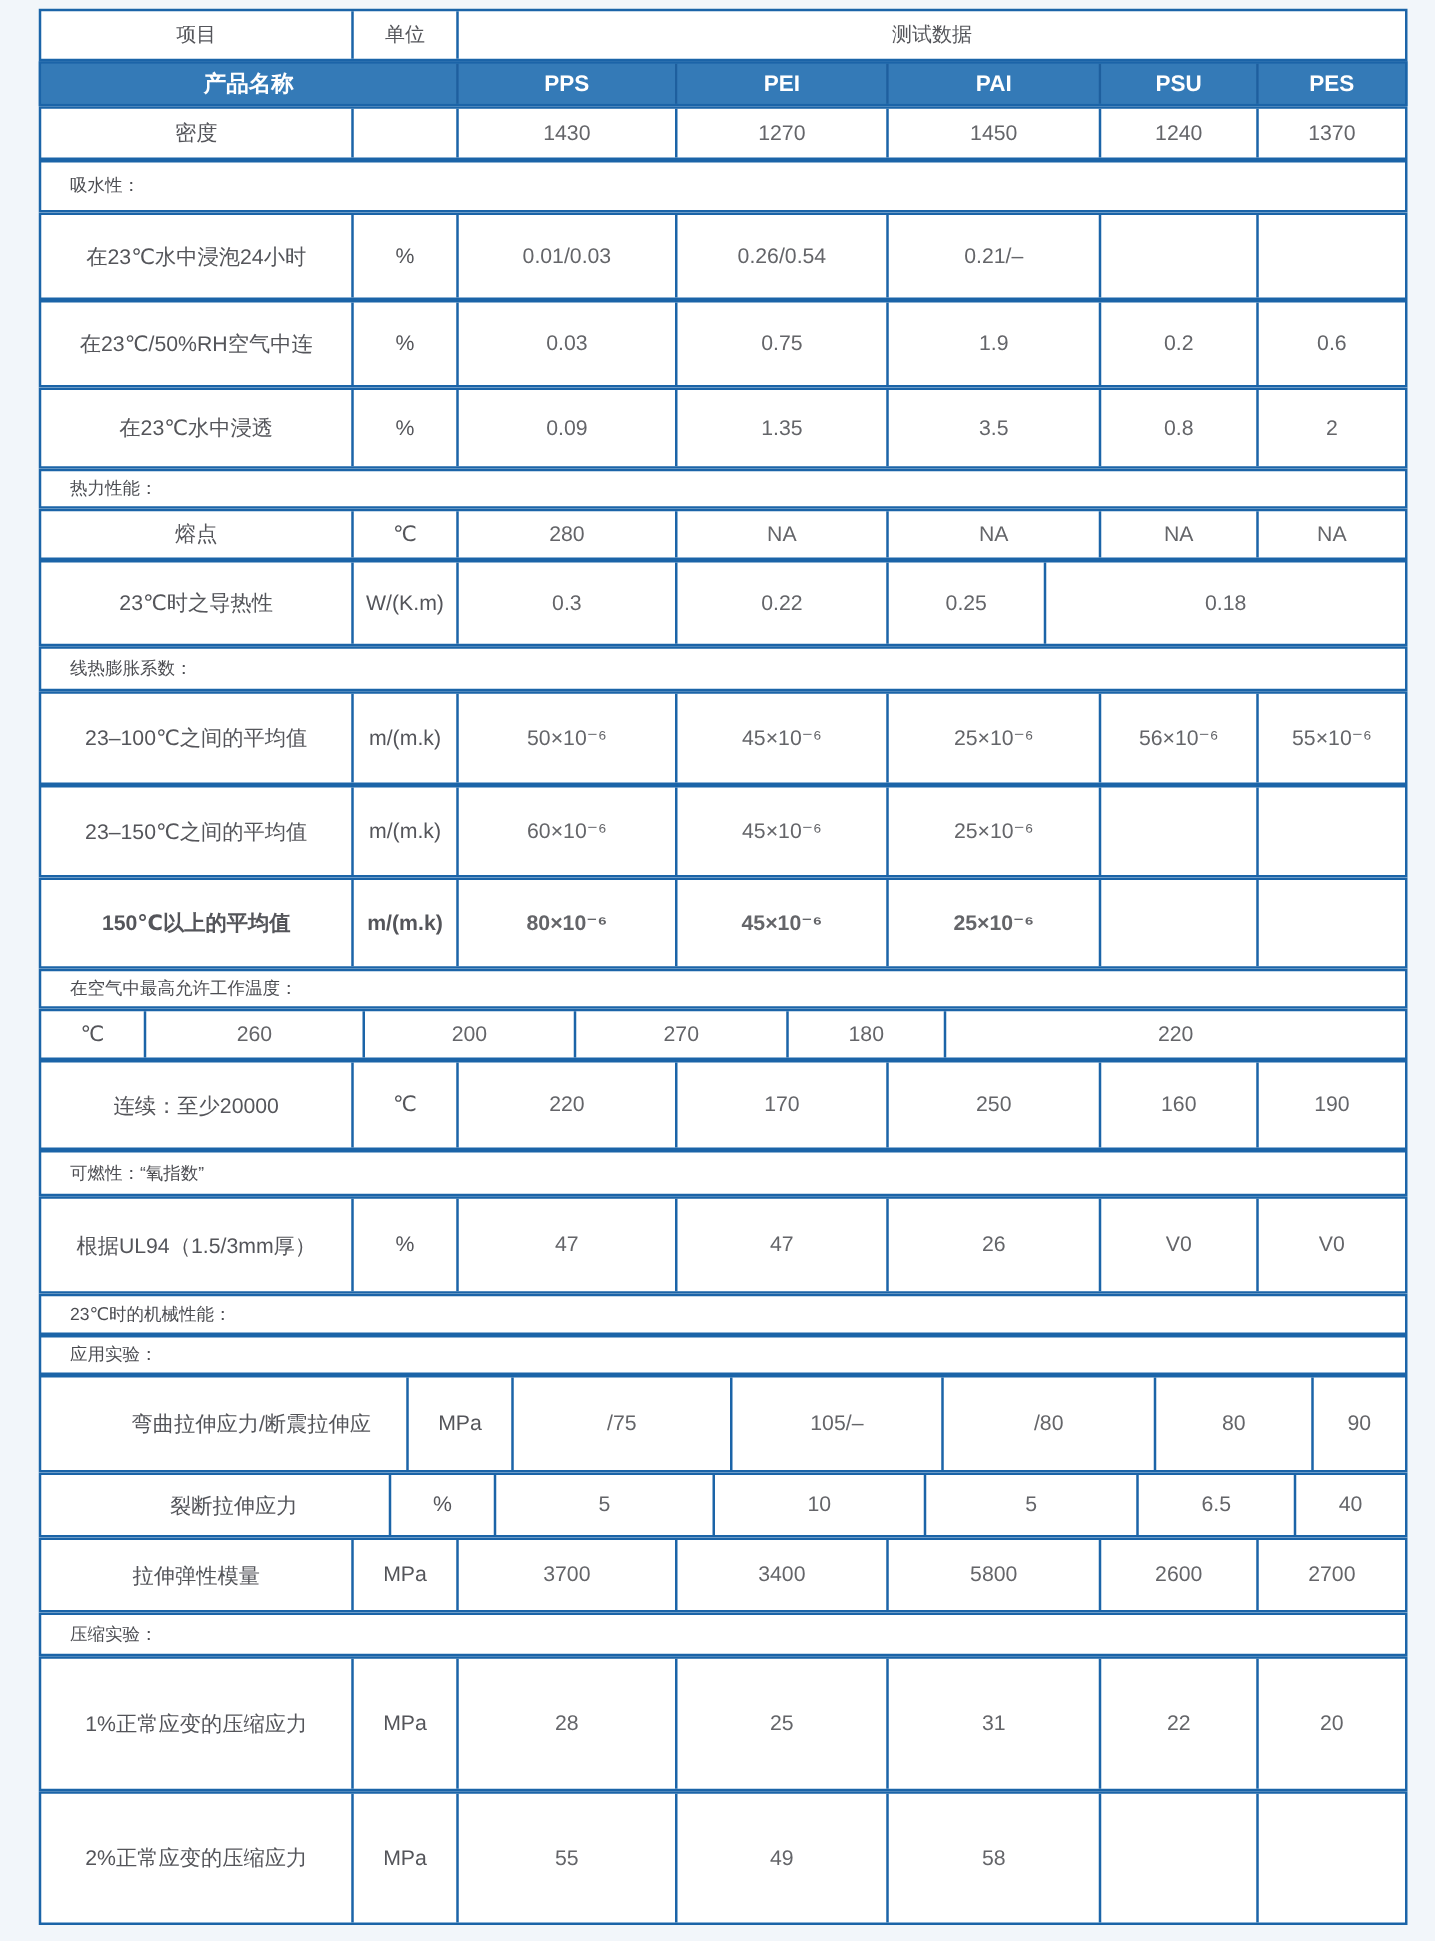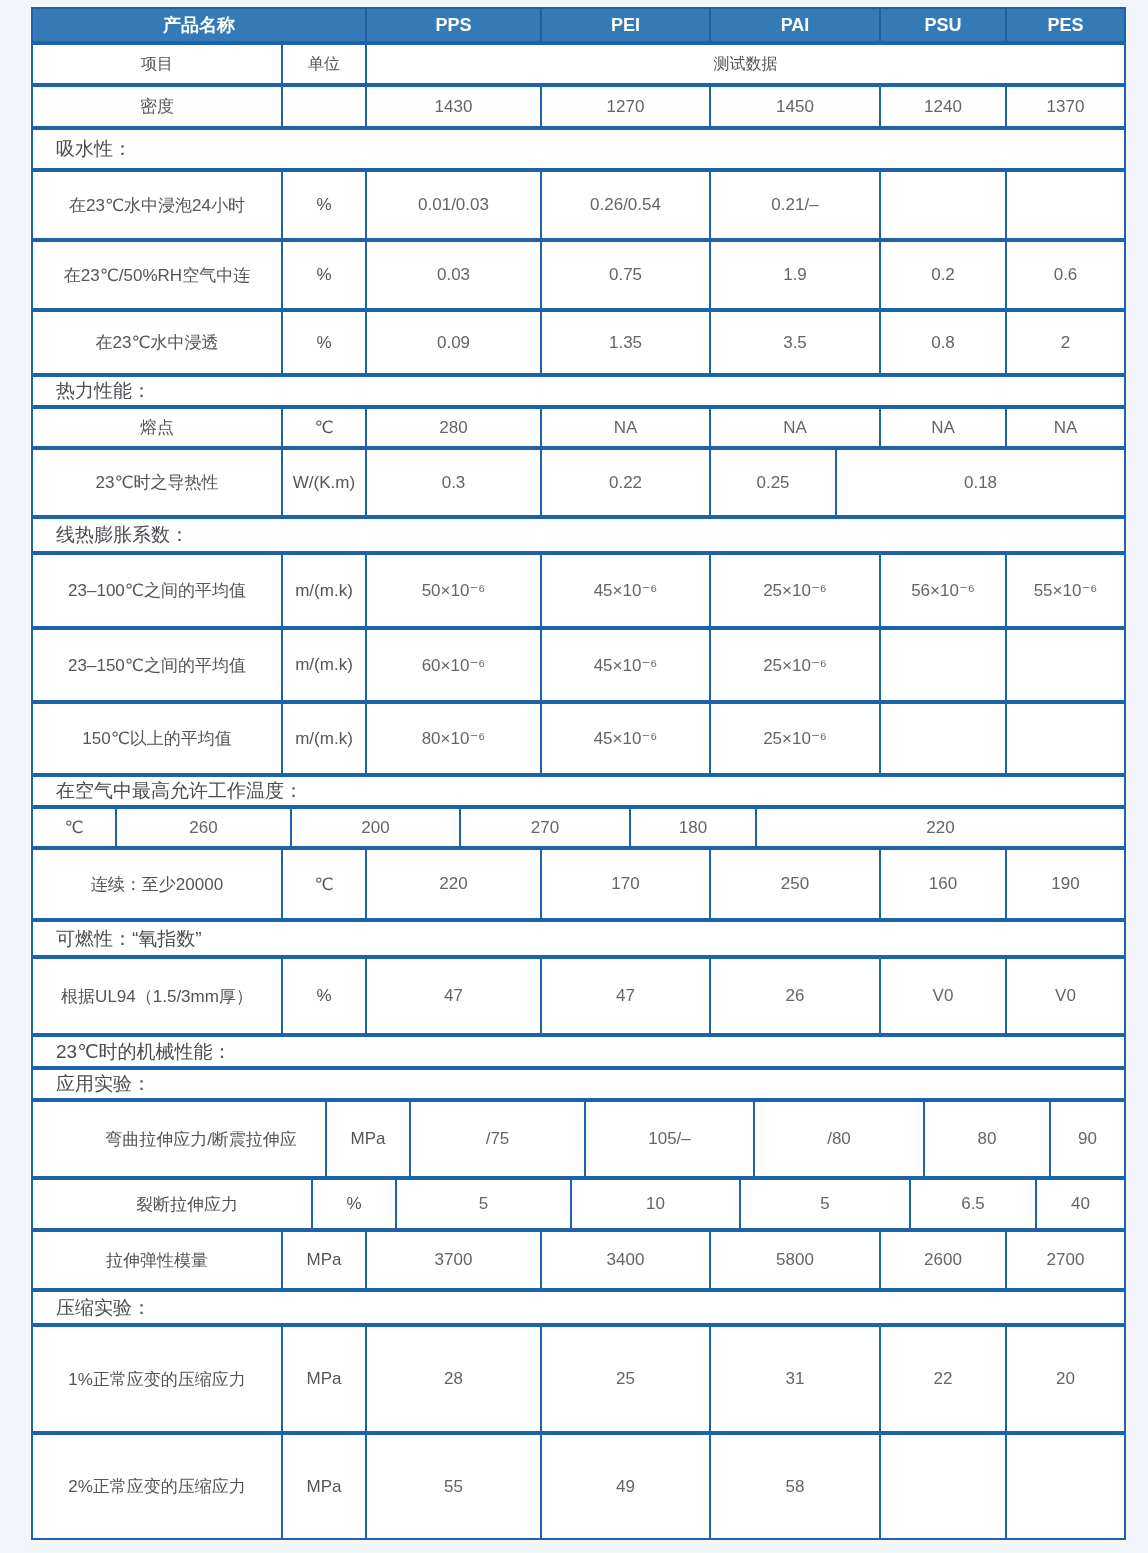--- a/index.html
+++ b/index.html
@@ -66,42 +66,42 @@
   .subheader-row{height:42px;}
   .subheader-row .cell{color:var(--label-text);font-size:16px;}
   .data-span-cell{flex:1;}
   
   .section-row{}
   .section-label{
     flex:1;
     justify-content:flex-start;
     padding-left:23px;
     color:var(--section-text);
-    font-size:19px;
+    font-size:14px;
     text-align:right;
   }
 </style>
 </head>
 <body>
 
 <div class="table-wrap">
+
+  <div class="trow subheader-row">
+    <div class="cell label-cell">项目</div>
+    <div class="cell unit-cell">单位</div>
+    <div class="cell data-span-cell">测试数据</div>
+  </div>
 
   <div class="trow header-row">
     <div class="cell product-name-cell">产品名称</div>
     <div class="cell vc0">PPS</div>
     <div class="cell vc1">PEI</div>
     <div class="cell vc2">PAI</div>
     <div class="cell vc3">PSU</div>
     <div class="cell vc4">PES</div>
-  </div>
-
-  <div class="trow subheader-row">
-    <div class="cell label-cell">项目</div>
-    <div class="cell unit-cell">单位</div>
-    <div class="cell data-span-cell">测试数据</div>
   </div>
 
   <div id="table-body">
       <div class="trow" style="height: 43px;">
         <div class="cell label-cell">密度</div>
         <div class="cell unit-cell"></div>
         <div class="cell value-cell vc0">1430</div>
         <div class="cell value-cell vc1">1270</div>
         <div class="cell value-cell vc2">1450</div>
         <div class="cell value-cell vc3">1240</div>
@@ -171,21 +171,21 @@
       </div>
       <div class="trow" style="height: 74px;">
         <div class="cell label-cell">23–150℃之间的平均值</div>
         <div class="cell unit-cell">m/(m.k)</div>
         <div class="cell value-cell vc0">60×10⁻⁶</div>
         <div class="cell value-cell vc1">45×10⁻⁶</div>
         <div class="cell value-cell vc2">25×10⁻⁶</div>
         <div class="cell value-cell vc3"></div>
         <div class="cell value-cell vc4"></div>
       </div>
-      <div class="trow" style="height: 73px;">
+      <div class="trow" style="height: 73px; font-weight: bold;">
         <div class="cell label-cell">150℃以上的平均值</div>
         <div class="cell unit-cell">m/(m.k)</div>
         <div class="cell value-cell vc0">80×10⁻⁶</div>
         <div class="cell value-cell vc1">45×10⁻⁶</div>
         <div class="cell value-cell vc2">25×10⁻⁶</div>
         <div class="cell value-cell vc3"></div>
         <div class="cell value-cell vc4"></div>
       </div>
       <div class="trow section-row" style="height: 32px;">
         <div class="cell section-label">在空气中最高允许工作温度：</div>

